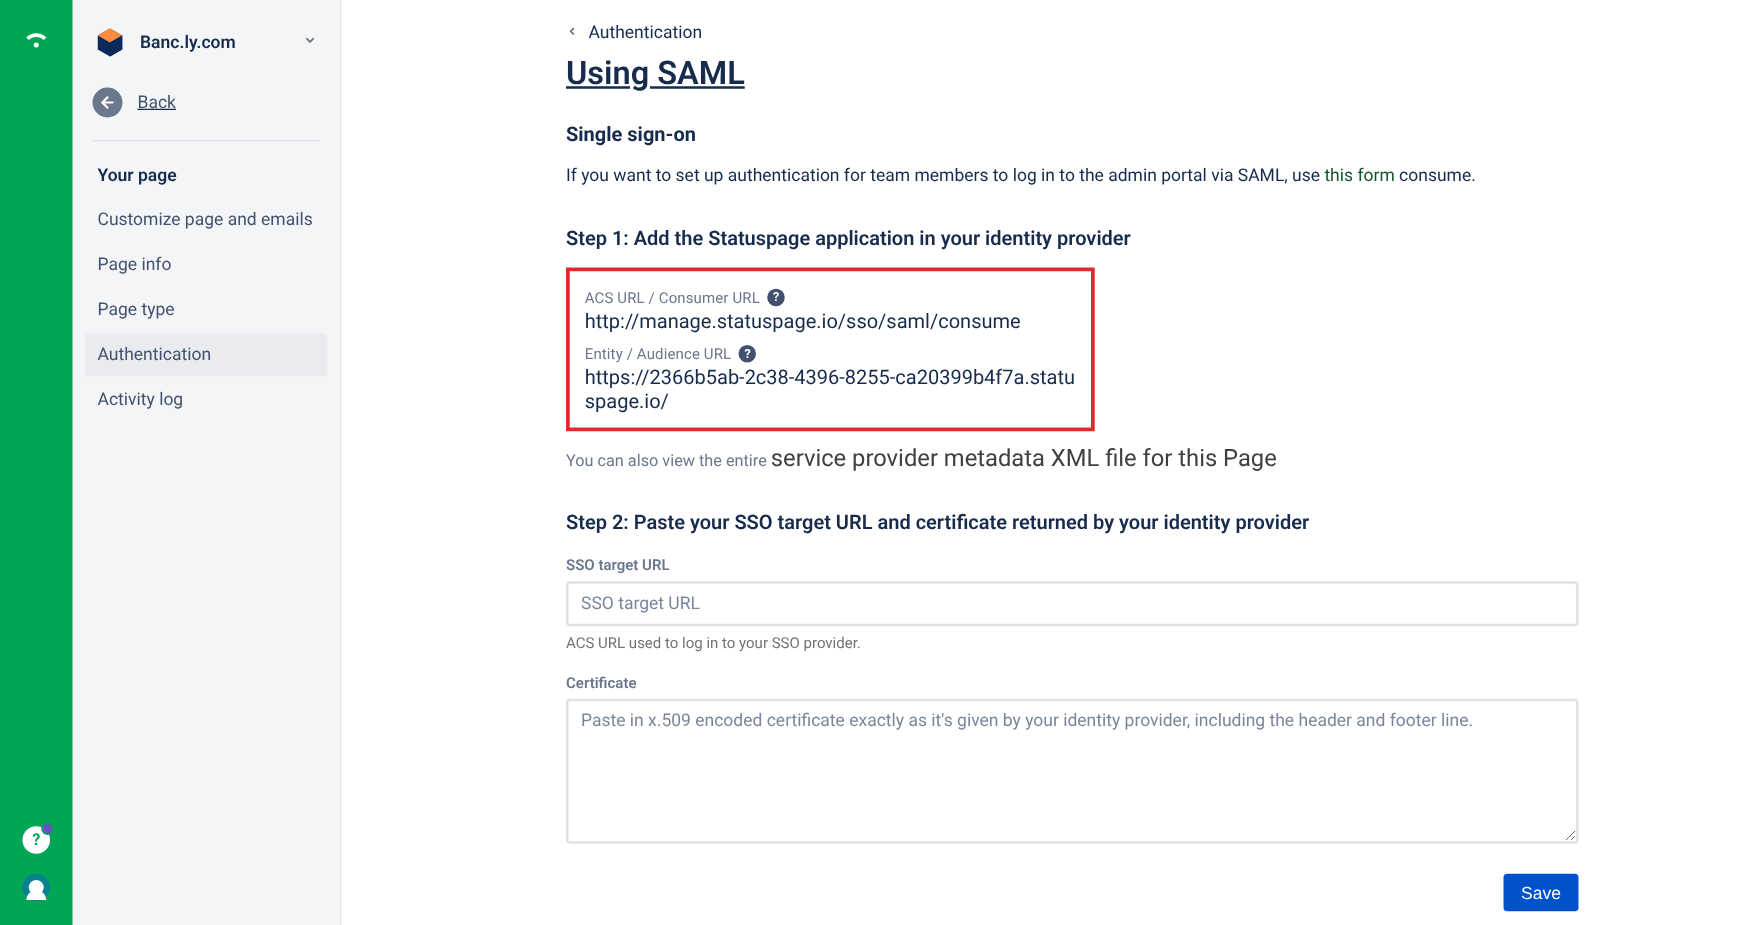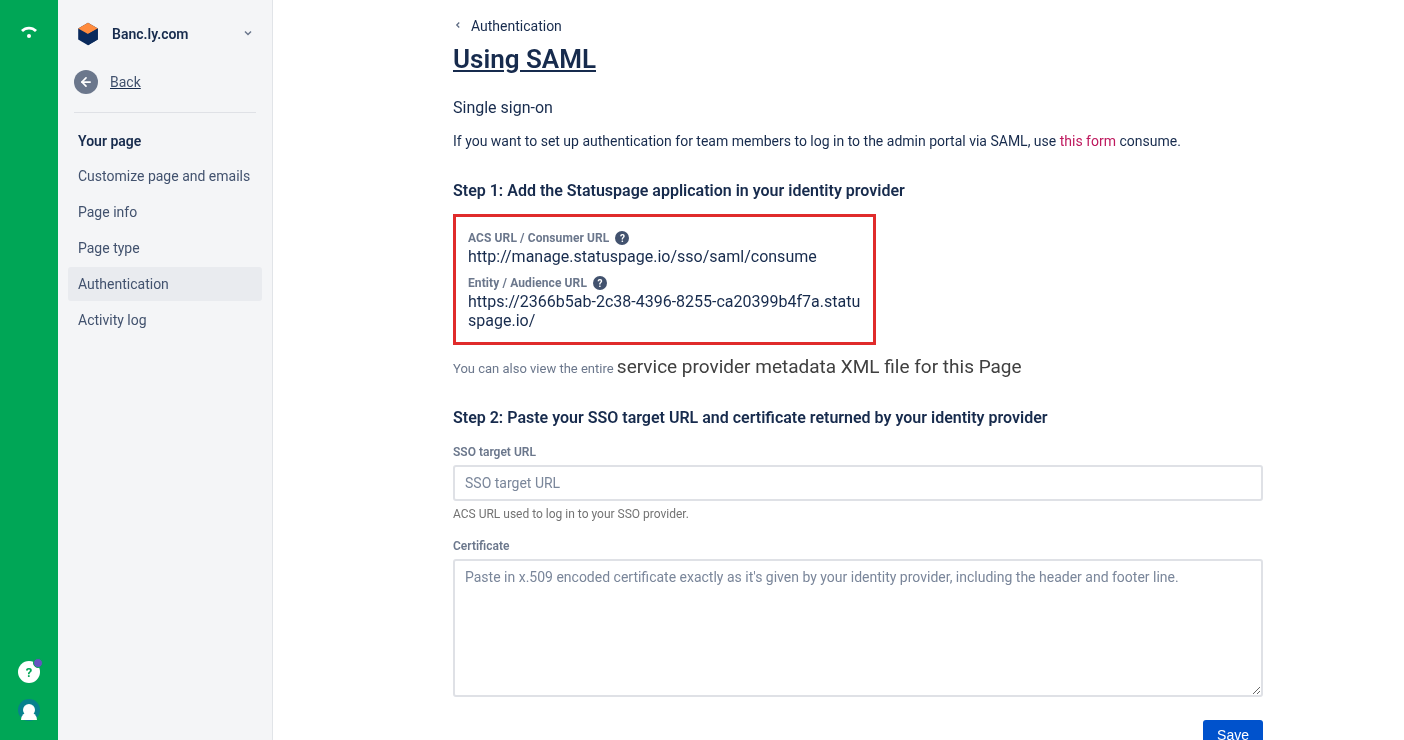--- a/index.html
+++ b/index.html
@@ -83,50 +83,50 @@
 
     
     .main {
       flex:1; overflow:auto; padding: 18px 120px 40px 180px;
     }
     .breadcrumb { display:flex; align-items:center; gap:8px; color:#172b4d; font-size:14px; margin-bottom: 10px; cursor:pointer; }
     .breadcrumb-caret { font-size:12px; opacity:0.7; }
 
     h1.page-title { font-size:26px; font-weight:600; color:#172b4d; margin-bottom:24px;text-decoration:underline; }
 
-    h2.section-title { font-size:16px; font-weight:400; margin-bottom:14px; color:#172b4d; }
+    h2.section-title { font-size:16px; font-weight:700; margin-bottom:14px; color:#172b4d; }
 
     p.body-text { font-size:14px; color:#172b4d; margin-bottom:10px; line-height:1.45; }
-    .inline-link { color:#be185d; text-decoration:none; cursor:pointer; }
+    .inline-link { color:#14532d; text-decoration:none; cursor:pointer; }
     .inline-link-muted { color:#404040; text-decoration:none; cursor:pointer; font-size:19px; }
 
     .step-title { font-size:16px; font-weight:600; color:#172b4d; margin-top: 30px; margin-bottom:14px; }
 
     .highlight-box {
       border: 3px solid #e02b2b;
       padding: 14px 12px 12px 12px;
       margin-bottom: 10px;
     }
     .field-block { margin-bottom: 10px; }
     .field-block:last-child { margin-bottom:0; }
     .field-label-row { display:flex; align-items:center; gap:6px; margin-bottom:2px; }
-    .field-label { font-size:12px; font-weight:700; color:#6b778c; letter-spacing:0.1px; }
+    .field-label { font-size:12px; font-weight:400; color:#6b778c; letter-spacing:0.1px; }
     .help-badge { width:14px; height:14px; border-radius:50%; background:#42526e; color:#fff; font-size:10px; font-weight:700; display:inline-flex; align-items:center; justify-content:center; cursor:pointer; }
     .field-value { font-size:16px; color:#172b4d; font-family: inherit; word-break: break-all; }
 
     .hint-text { font-size:13px; color:#6b778c; }
 
     .form-label { font-size:12px; font-weight:600; color:#6b778c; margin-bottom:6px; display:block; margin-top:18px; }
     .text-input {
       width:100%; max-width:810px; padding:8px 10px; font-size:14px; color:#172b4d; border:2px solid #dfe1e6; border-radius:3px; background:#fff;
       font-family:inherit;
     }
     .text-input::placeholder { color:#7a869a; }
     .textarea-input {
-      width:100%; max-width:810px; height:138px; padding:8px 10px; font-size:14px; color:#172b4d; border:2px solid #dfe1e6; border-radius:3px; background:#fff; font-family:inherit; resize: both;
+      width:100%; max-width:810px; height:116px; padding:8px 10px; font-size:14px; color:#172b4d; border:2px solid #dfe1e6; border-radius:3px; background:#fff; font-family:inherit; resize: both;
     }
     .textarea-input::placeholder { color:#7a869a; }
     .help-under { font-size:12px; color:#737373; margin-top:6px; }
 
     .actions { max-width:810px; display:flex; justify-content:flex-end; margin-top:20px; }
     .btn-primary { background:#0052cc; color:#fff; border:none; border-radius:3px; padding:7px 14px; font-size:14px; font-weight:500; cursor:pointer; }
   </style>
 </head>
 <body>
 

